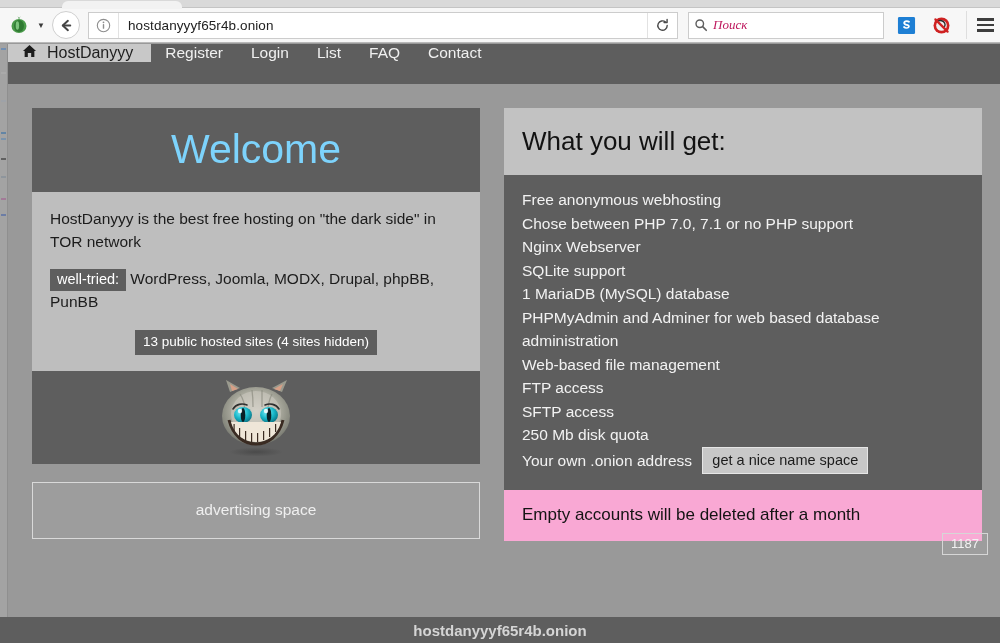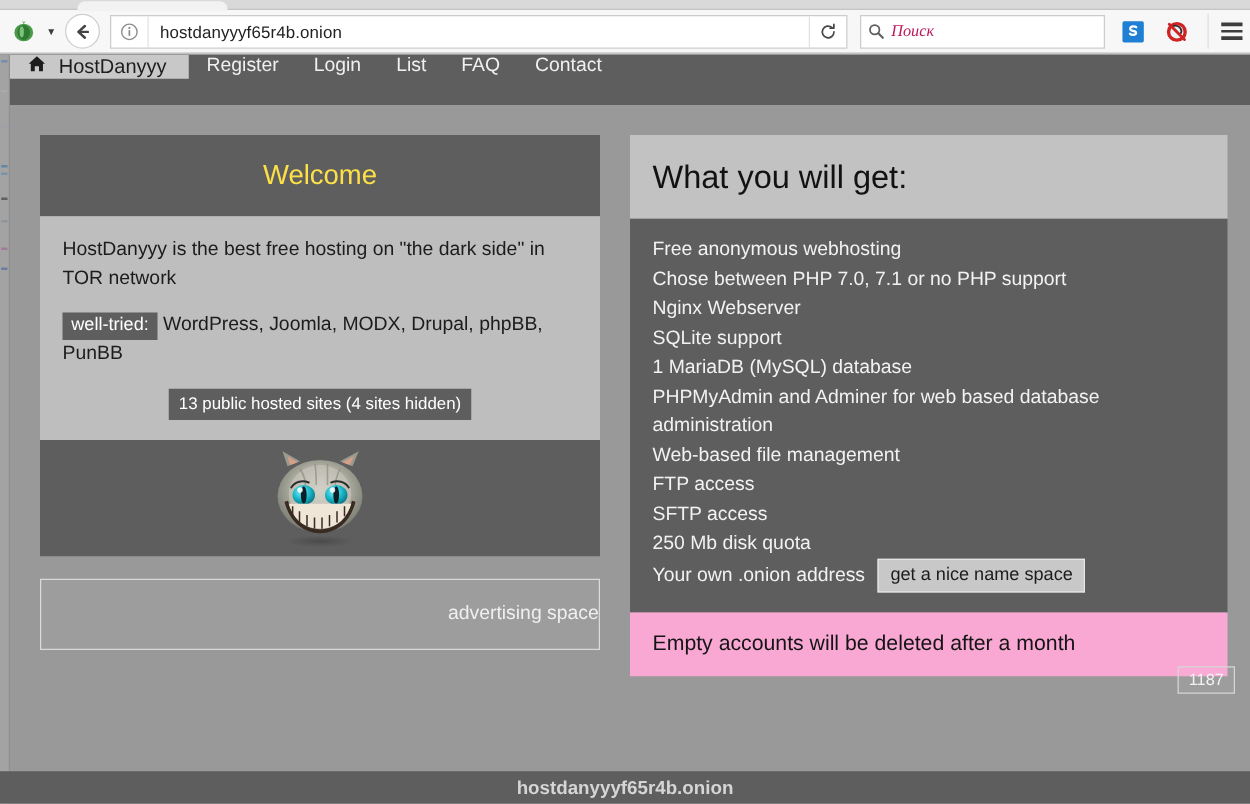--- a/index.html
+++ b/index.html
@@ -196,24 +196,24 @@
     gap: 24px;
     padding: 24px 16px 0 24px;
   }
   .col-left { width: 448px; flex: 0 0 auto; }
   .col-right { width: 478px; flex: 0 0 auto; }
 
   .panel { margin-bottom: 0; }
 
   .panel-head-dark {
     background: #5e5e5e;
-    color: #fde047;
+    color: #7dd3fc;
     text-align: center;
     padding: 21px 10px 22px;
-    font-size: 22px;
+    font-size: 41px;
     font-weight: normal;
     line-height: 1;
   }
   .panel-body-light {
     background: #bebebe;
     color: #1c1c1c;
     padding: 16px 18px 14px;
     font-size: 15.5px;
     line-height: 1.48;
   }
@@ -245,21 +245,21 @@
     overflow: hidden;
   }
 
   .ad-box {
     margin-top: 18px;
     height: 57px;
     border: 1px solid #d9d9d9;
     background: #9d9d9d;
     display: flex;
     align-items: center;
-    justify-content: flex-end;
+    justify-content: center;
     color: #efefef;
     font-size: 15.5px;
     cursor: pointer;
   }
 
   .panel-head-light {
     background: #c2c2c2;
     color: #121212;
     padding: 20px 18px 21px;
     font-size: 26px;

